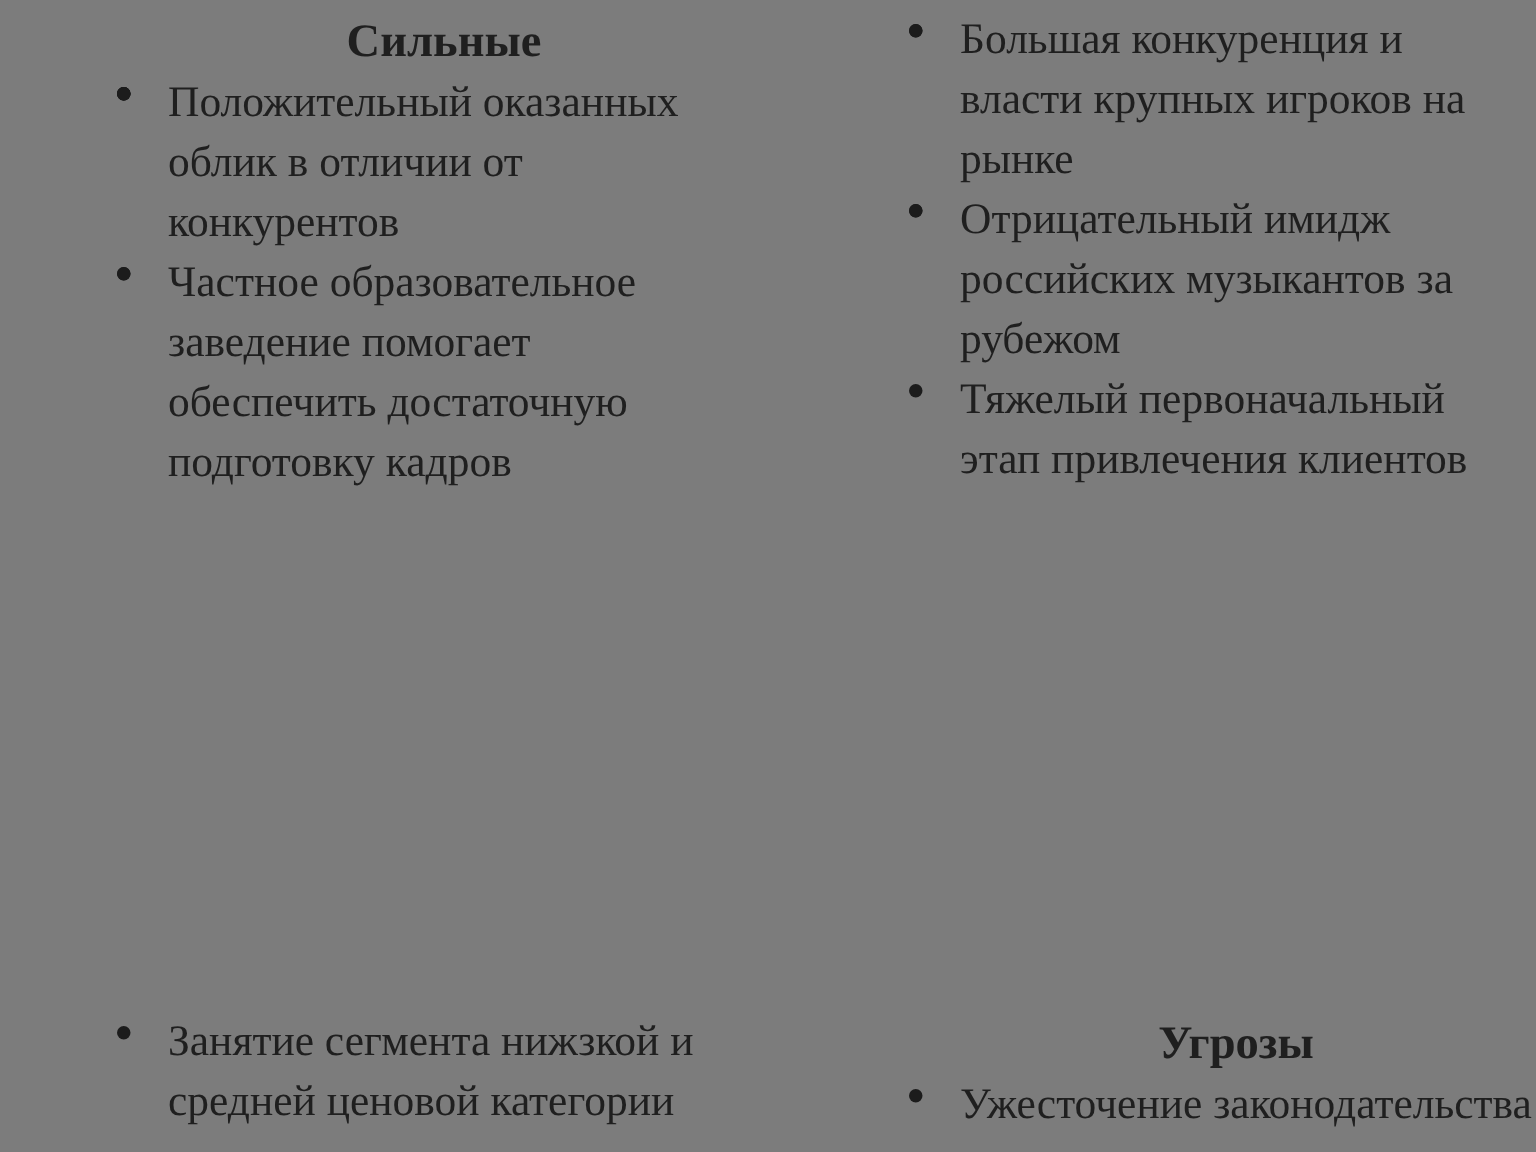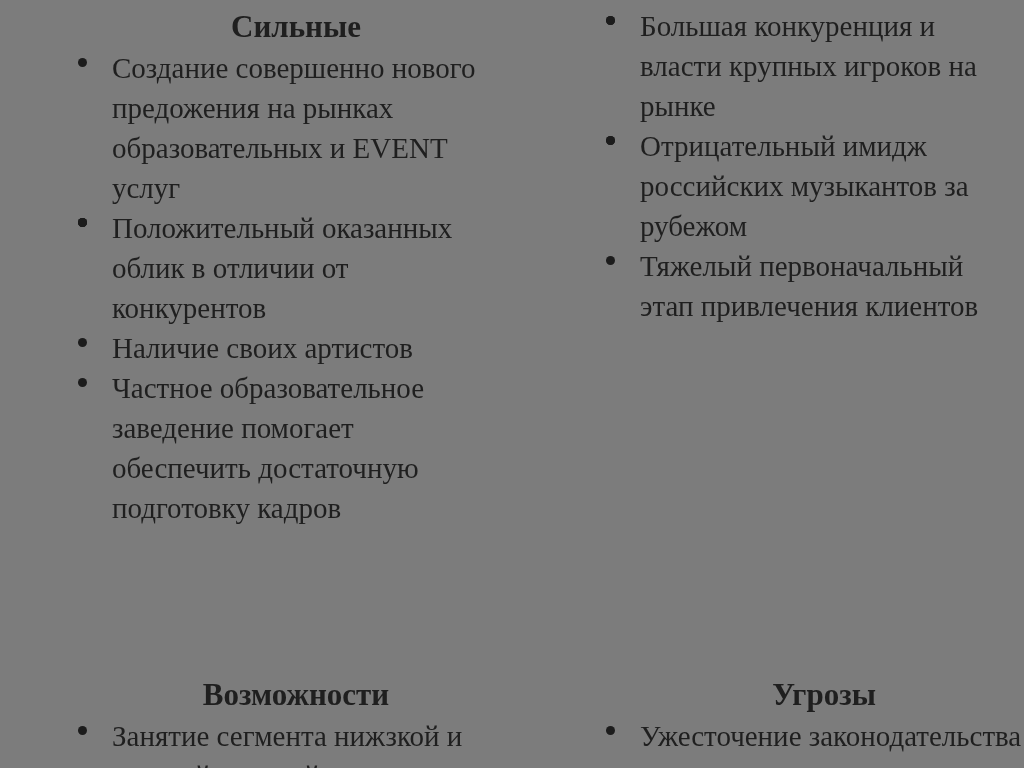--- a/index.html
+++ b/index.html
@@ -66,40 +66,35 @@
 </head>
 <body>
 
 <div class="slide">
 
   <section class="quadrant q-strengths">
     <h2 class="quadrant-title">Сильные</h2>
     <ul class="bullet-list">
       <li class="bullet-item">
         <span class="bullet-dot"></span>
-        <span class="bullet-text">Создание совершенно нового
-предожения на рынках
-образовательных и EVENT
-услуг</span>
       </li>
       <li class="bullet-item">
         <span class="bullet-dot"></span>
       </li>
       <li class="bullet-item">
         <span class="bullet-dot"></span>
       </li>
       <li class="bullet-item">
         <span class="bullet-dot"></span>
         <span class="bullet-text">Положительный оказанных
 облик в отличии от
 конкурентов</span>
       </li>
       <li class="bullet-item">
         <span class="bullet-dot"></span>
-        <span class="bullet-text">Наличие своих артистов</span>
       </li>
       <li class="bullet-item">
         <span class="bullet-dot"></span>
         <span class="bullet-text">Частное образовательное
 заведение помогает
 обеспечить достаточную
 подготовку кадров</span>
       </li>
     </ul>
   </section>
@@ -126,21 +121,20 @@
       </li>
       <li class="bullet-item">
         <span class="bullet-dot"></span>
         <span class="bullet-text">Тяжелый первоначальный
 этап привлечения клиентов</span>
       </li>
     </ul>
   </section>
 
   <section class="quadrant q-opportunities">
-    <h2 class="quadrant-title">Возможности</h2>
     <ul class="bullet-list">
       <li class="bullet-item">
         <span class="bullet-dot"></span>
         <span class="bullet-text">Занятие сегмента нижзкой и
 средней ценовой категории</span>
       </li>
     </ul>
   </section>
 
   <section class="quadrant q-threats">

